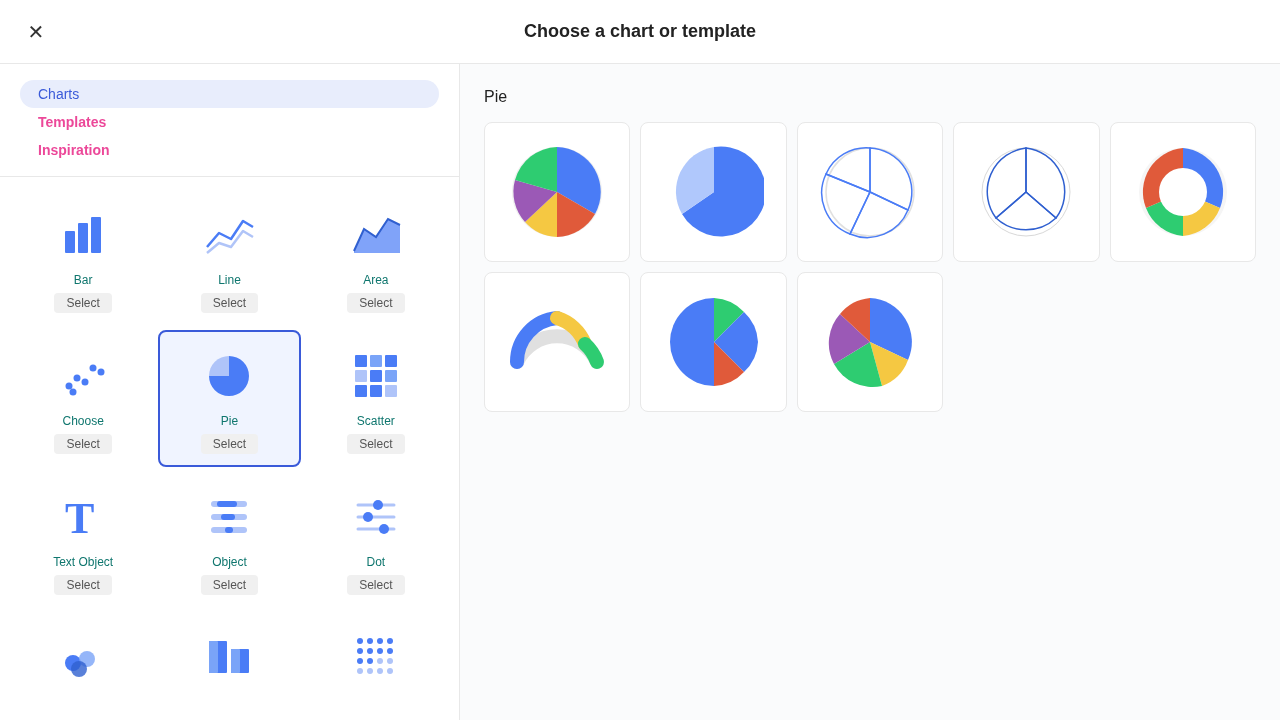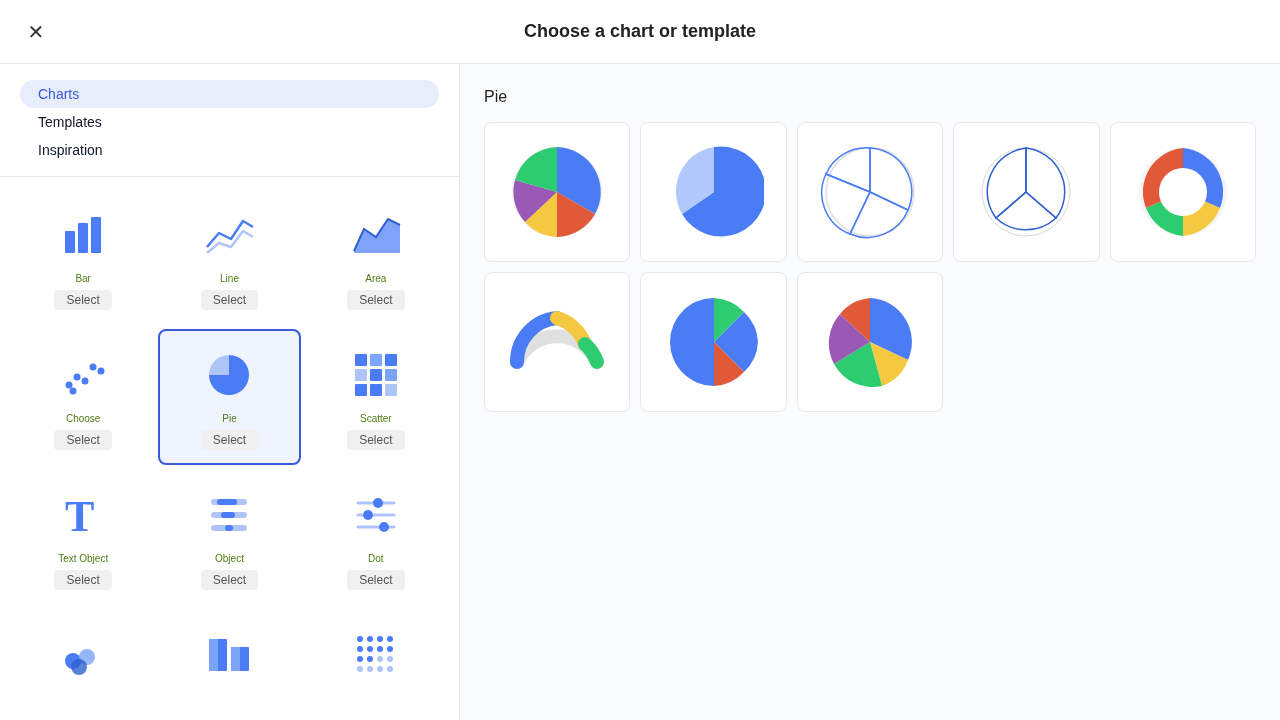--- a/index.html
+++ b/index.html
@@ -64,22 +64,22 @@
       border-bottom: 1px solid #e8e8e8;
       padding-bottom: 12px;
       flex-direction: column;
     }
 
     .tab {
       padding: 6px 18px;
       border-radius: 20px;
       font-size: 14px;
       cursor: pointer;
-      color: #0f172a;
-      font-weight: 400;
+      color: #ec4899;
+      font-weight: 700;
     }
 
     .tab.active {
       background: #e8edfc;
       color: #3a5ad9;
       font-weight: 500;
     }
 
     .chart-grid {
       display: grid;
@@ -108,22 +108,22 @@
     .chart-icon {
       width: 60px;
       height: 60px;
       display: flex;
       align-items: center;
       justify-content: center;
       margin-bottom: 8px;
     }
 
     .chart-name {
-      font-size: 10px;
-      color: #4d7c0f;
+      font-size: 12px;
+      color: #0f766e;
       margin-bottom: 6px;
       font-weight: 400;
     }
 
     .select-btn {
       font-size: 12px;
       color: #555;
       background: #f0f0f0;
       border: none;
       padding: 3px 12px;

